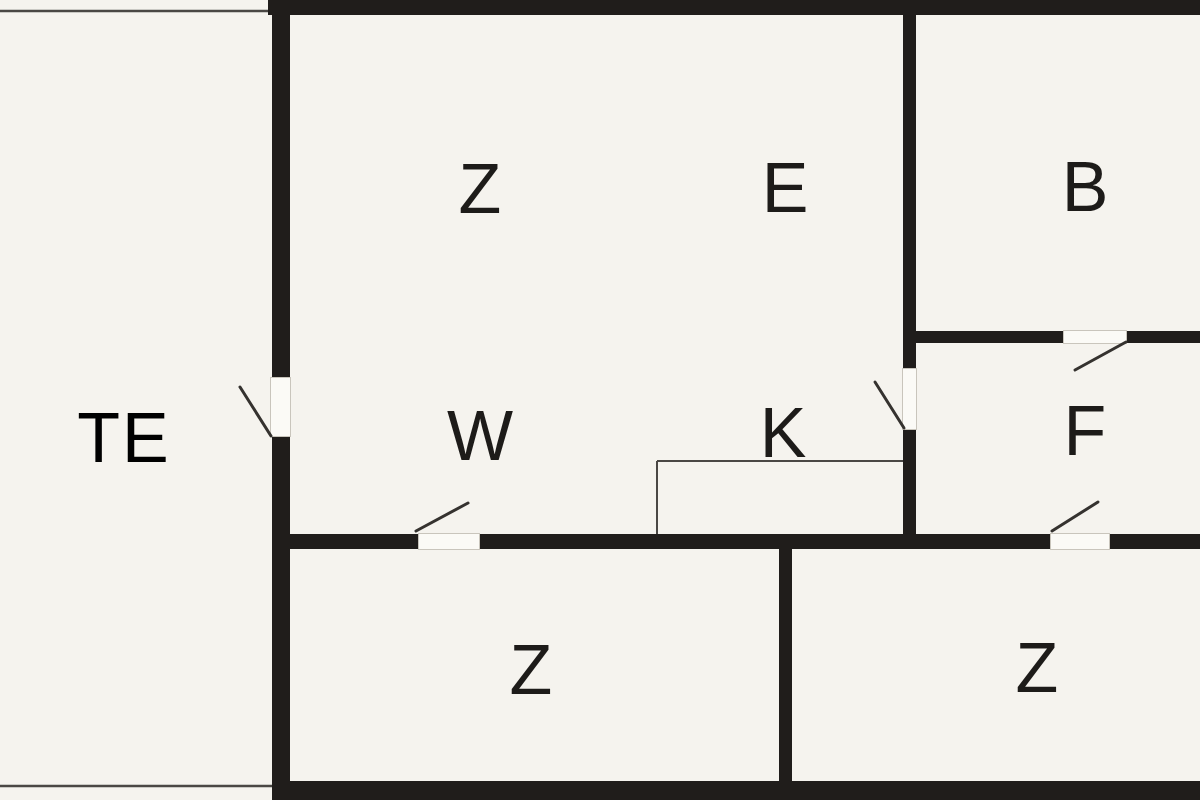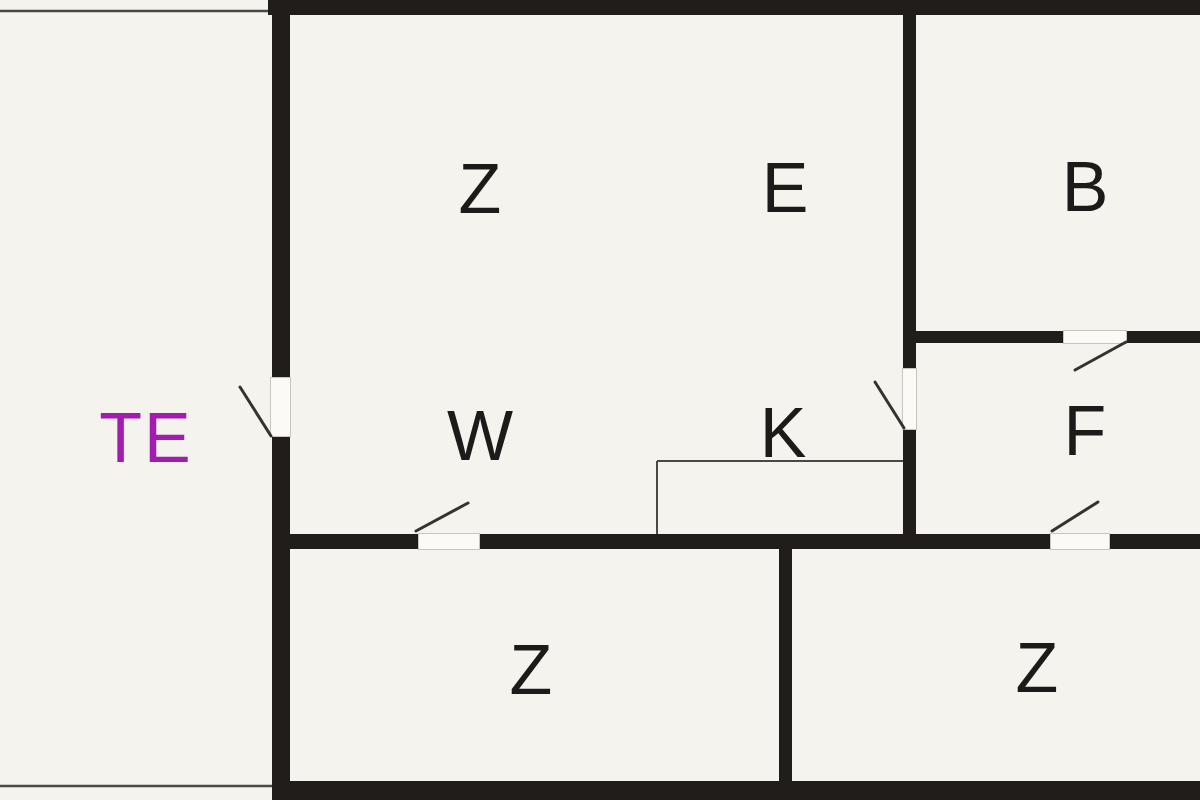--- a/index.html
+++ b/index.html
@@ -72,21 +72,21 @@
     <div class="wall" style="left: 1127px; top: 331px; width: 73px; height: 12px; background: rgb(32, 29, 27);"></div>
     <div class="wall" style="left: 290px; top: 534px; width: 128px; height: 15px; background: rgb(32, 29, 27);"></div>
     <div class="wall" style="left: 480px; top: 534px; width: 570px; height: 15px; background: rgb(32, 29, 27);"></div>
     <div class="wall" style="left: 1110px; top: 534px; width: 90px; height: 15px; background: rgb(32, 29, 27);"></div>
     <div class="wall" style="left: 779px; top: 549px; width: 13px; height: 232px; background: rgb(32, 29, 27);"></div>
     <div class="door-opening" style="left: 270px; top: 377px; width: 21px; height: 60px; background: rgb(251, 250, 246); border-color: rgb(201, 197, 188);"></div>
     <div class="door-opening" style="left: 902px; top: 368px; width: 15px; height: 62px; background: rgb(251, 250, 246); border-color: rgb(201, 197, 188);"></div>
     <div class="door-opening" style="left: 418px; top: 533px; width: 62px; height: 17px; background: rgb(251, 250, 246); border-color: rgb(201, 197, 188);"></div>
     <div class="door-opening" style="left: 1063px; top: 330px; width: 64px; height: 14px; background: rgb(251, 250, 246); border-color: rgb(201, 197, 188);"></div>
     <div class="door-opening" style="left: 1050px; top: 533px; width: 60px; height: 17px; background: rgb(251, 250, 246); border-color: rgb(201, 197, 188);"></div>
-    <div class="room-label" style="left: 146px; top: 438px; color: #a21caf;">TE</div>
+    <div class="room-label" style="left: 124px; top: 438px; color: #000000;">TE</div>
     <div class="room-label" style="left: 481px; top: 189px; color: rgb(29, 27, 25);">Z</div>
     <div class="room-label" style="left: 786px; top: 188px; color: rgb(29, 27, 25);">E</div>
     <div class="room-label" style="left: 1086px; top: 187px; color: rgb(29, 27, 25);">B</div>
     <div class="room-label" style="left: 481px; top: 436px; color: rgb(29, 27, 25);">W</div>
     <div class="room-label" style="left: 784px; top: 433px; color: rgb(29, 27, 25);">K</div>
     <div class="room-label" style="left: 1086px; top: 431px; color: rgb(29, 27, 25);">F</div>
     <div class="room-label" style="left: 532px; top: 670px; color: rgb(29, 27, 25);">Z</div>
     <div class="room-label" style="left: 1038px; top: 668px; color: rgb(29, 27, 25);">Z</div>
   </div>
 

